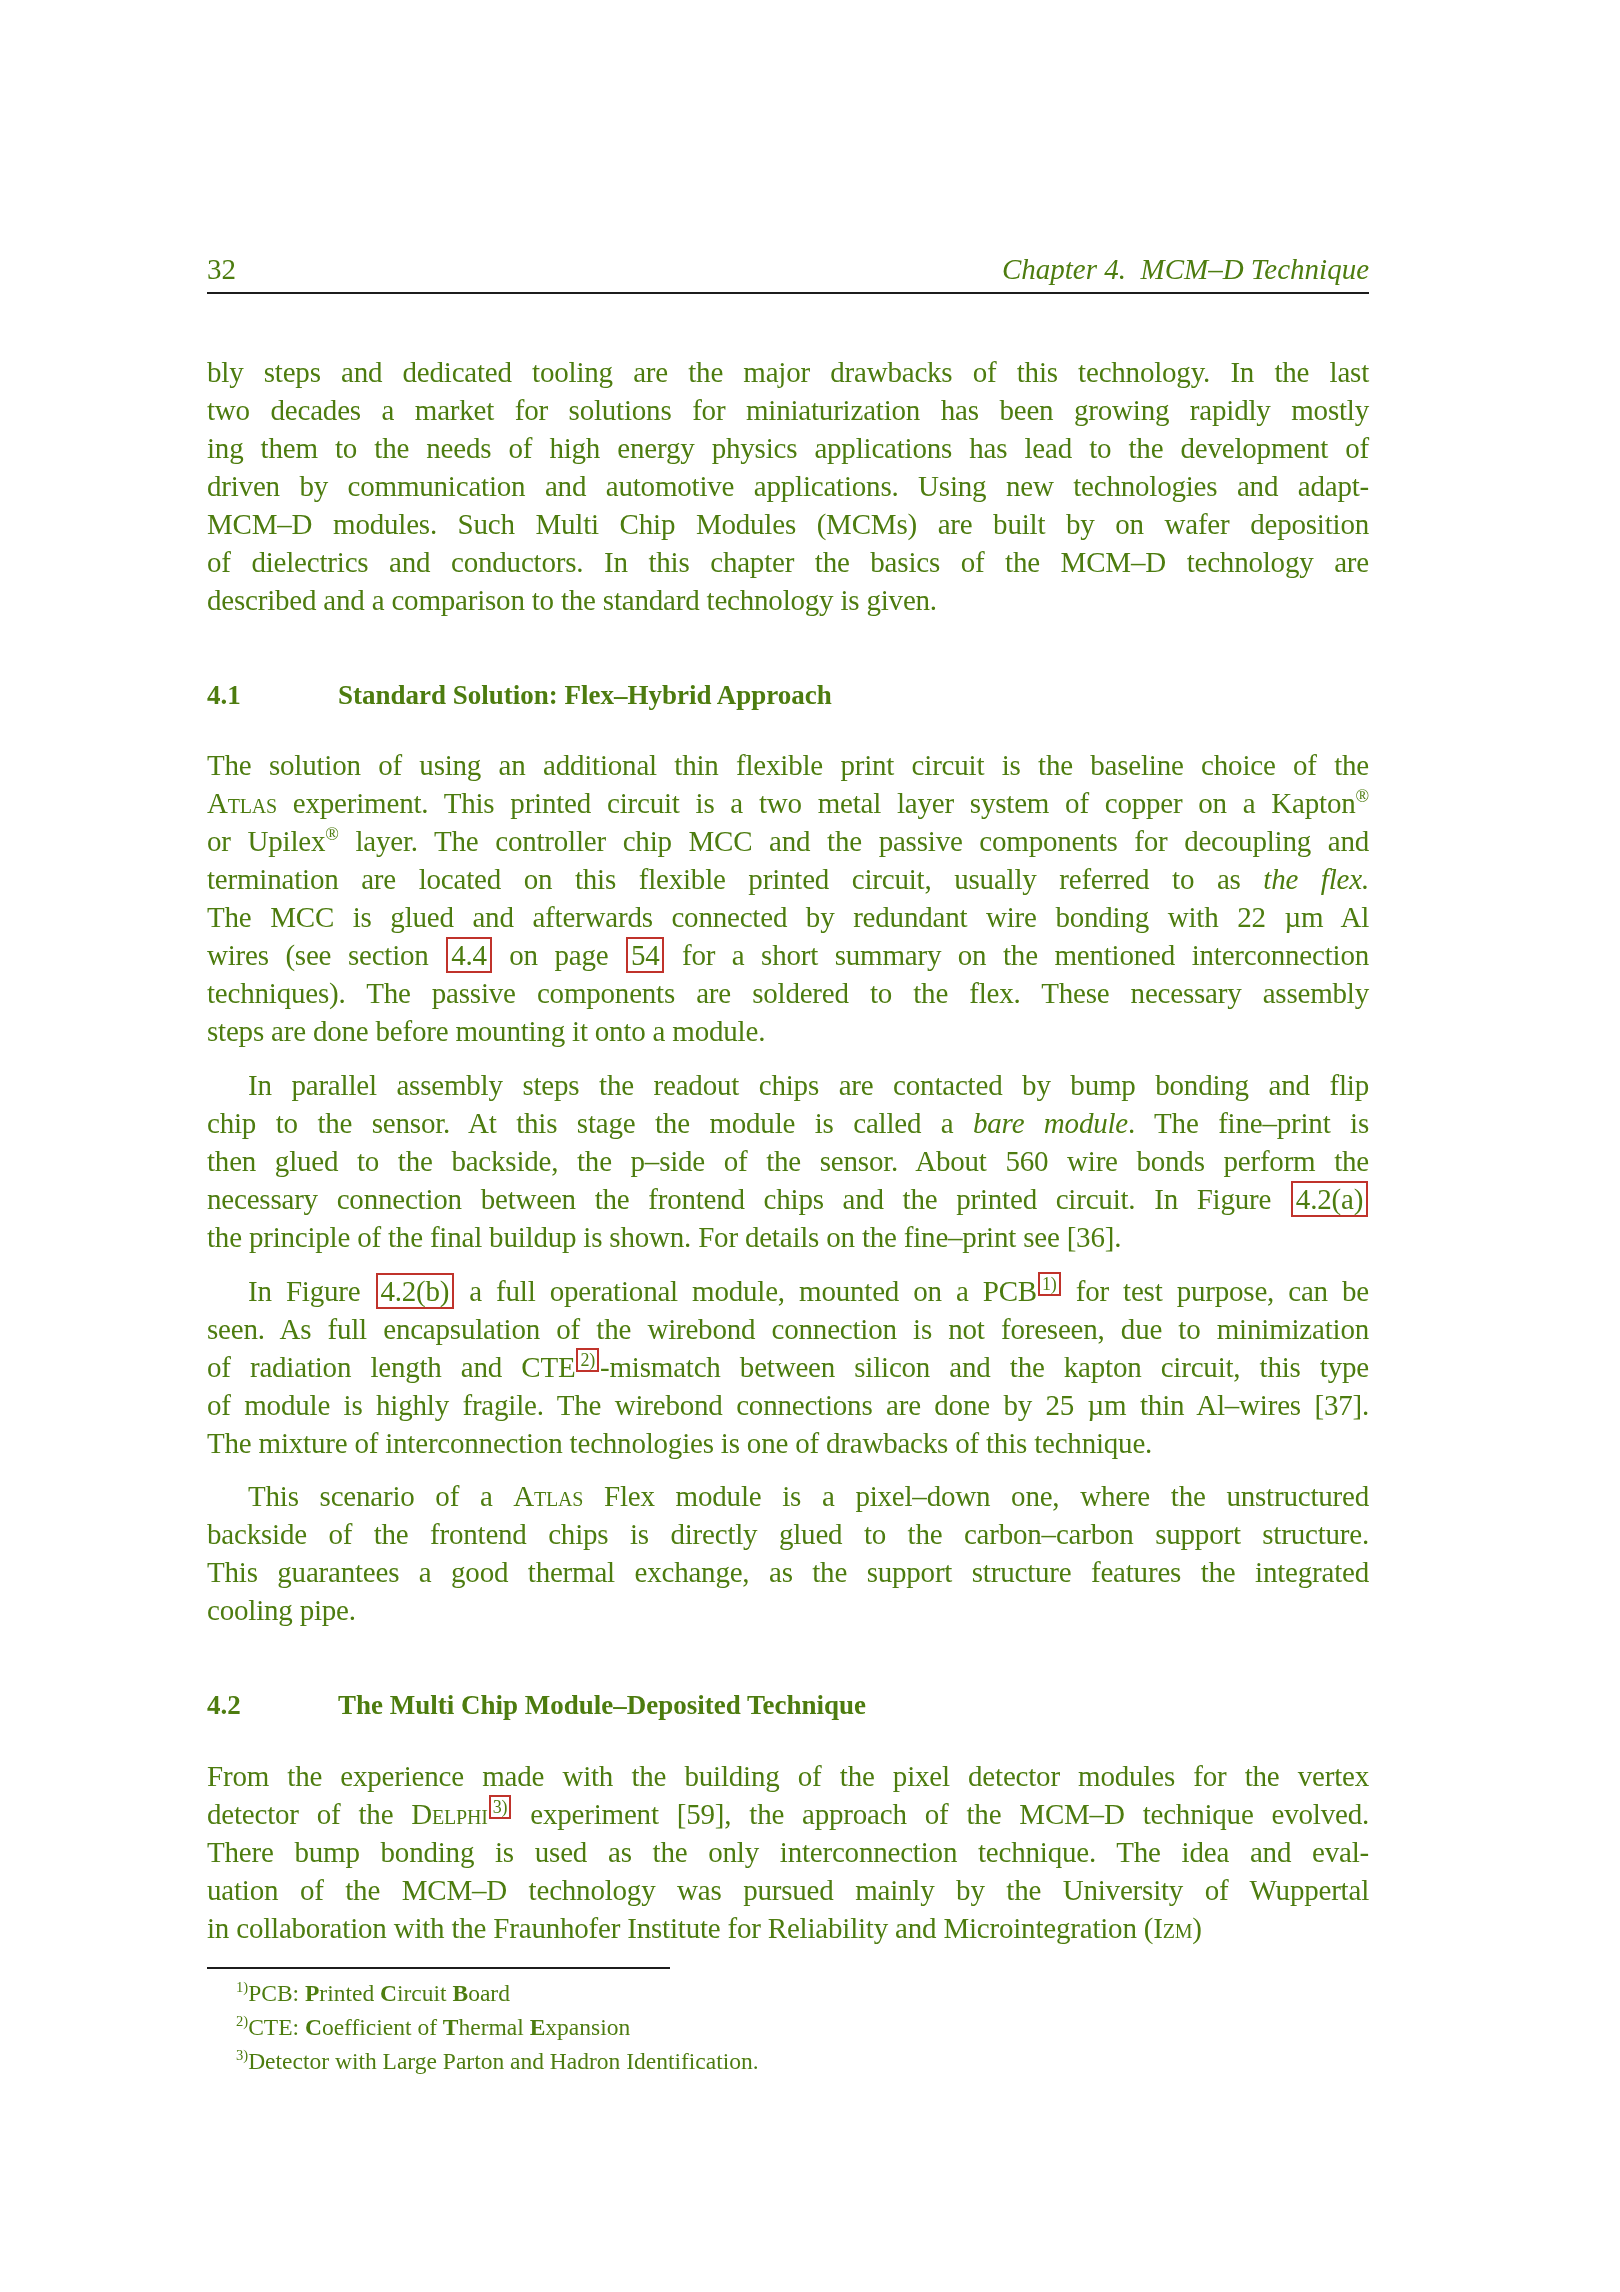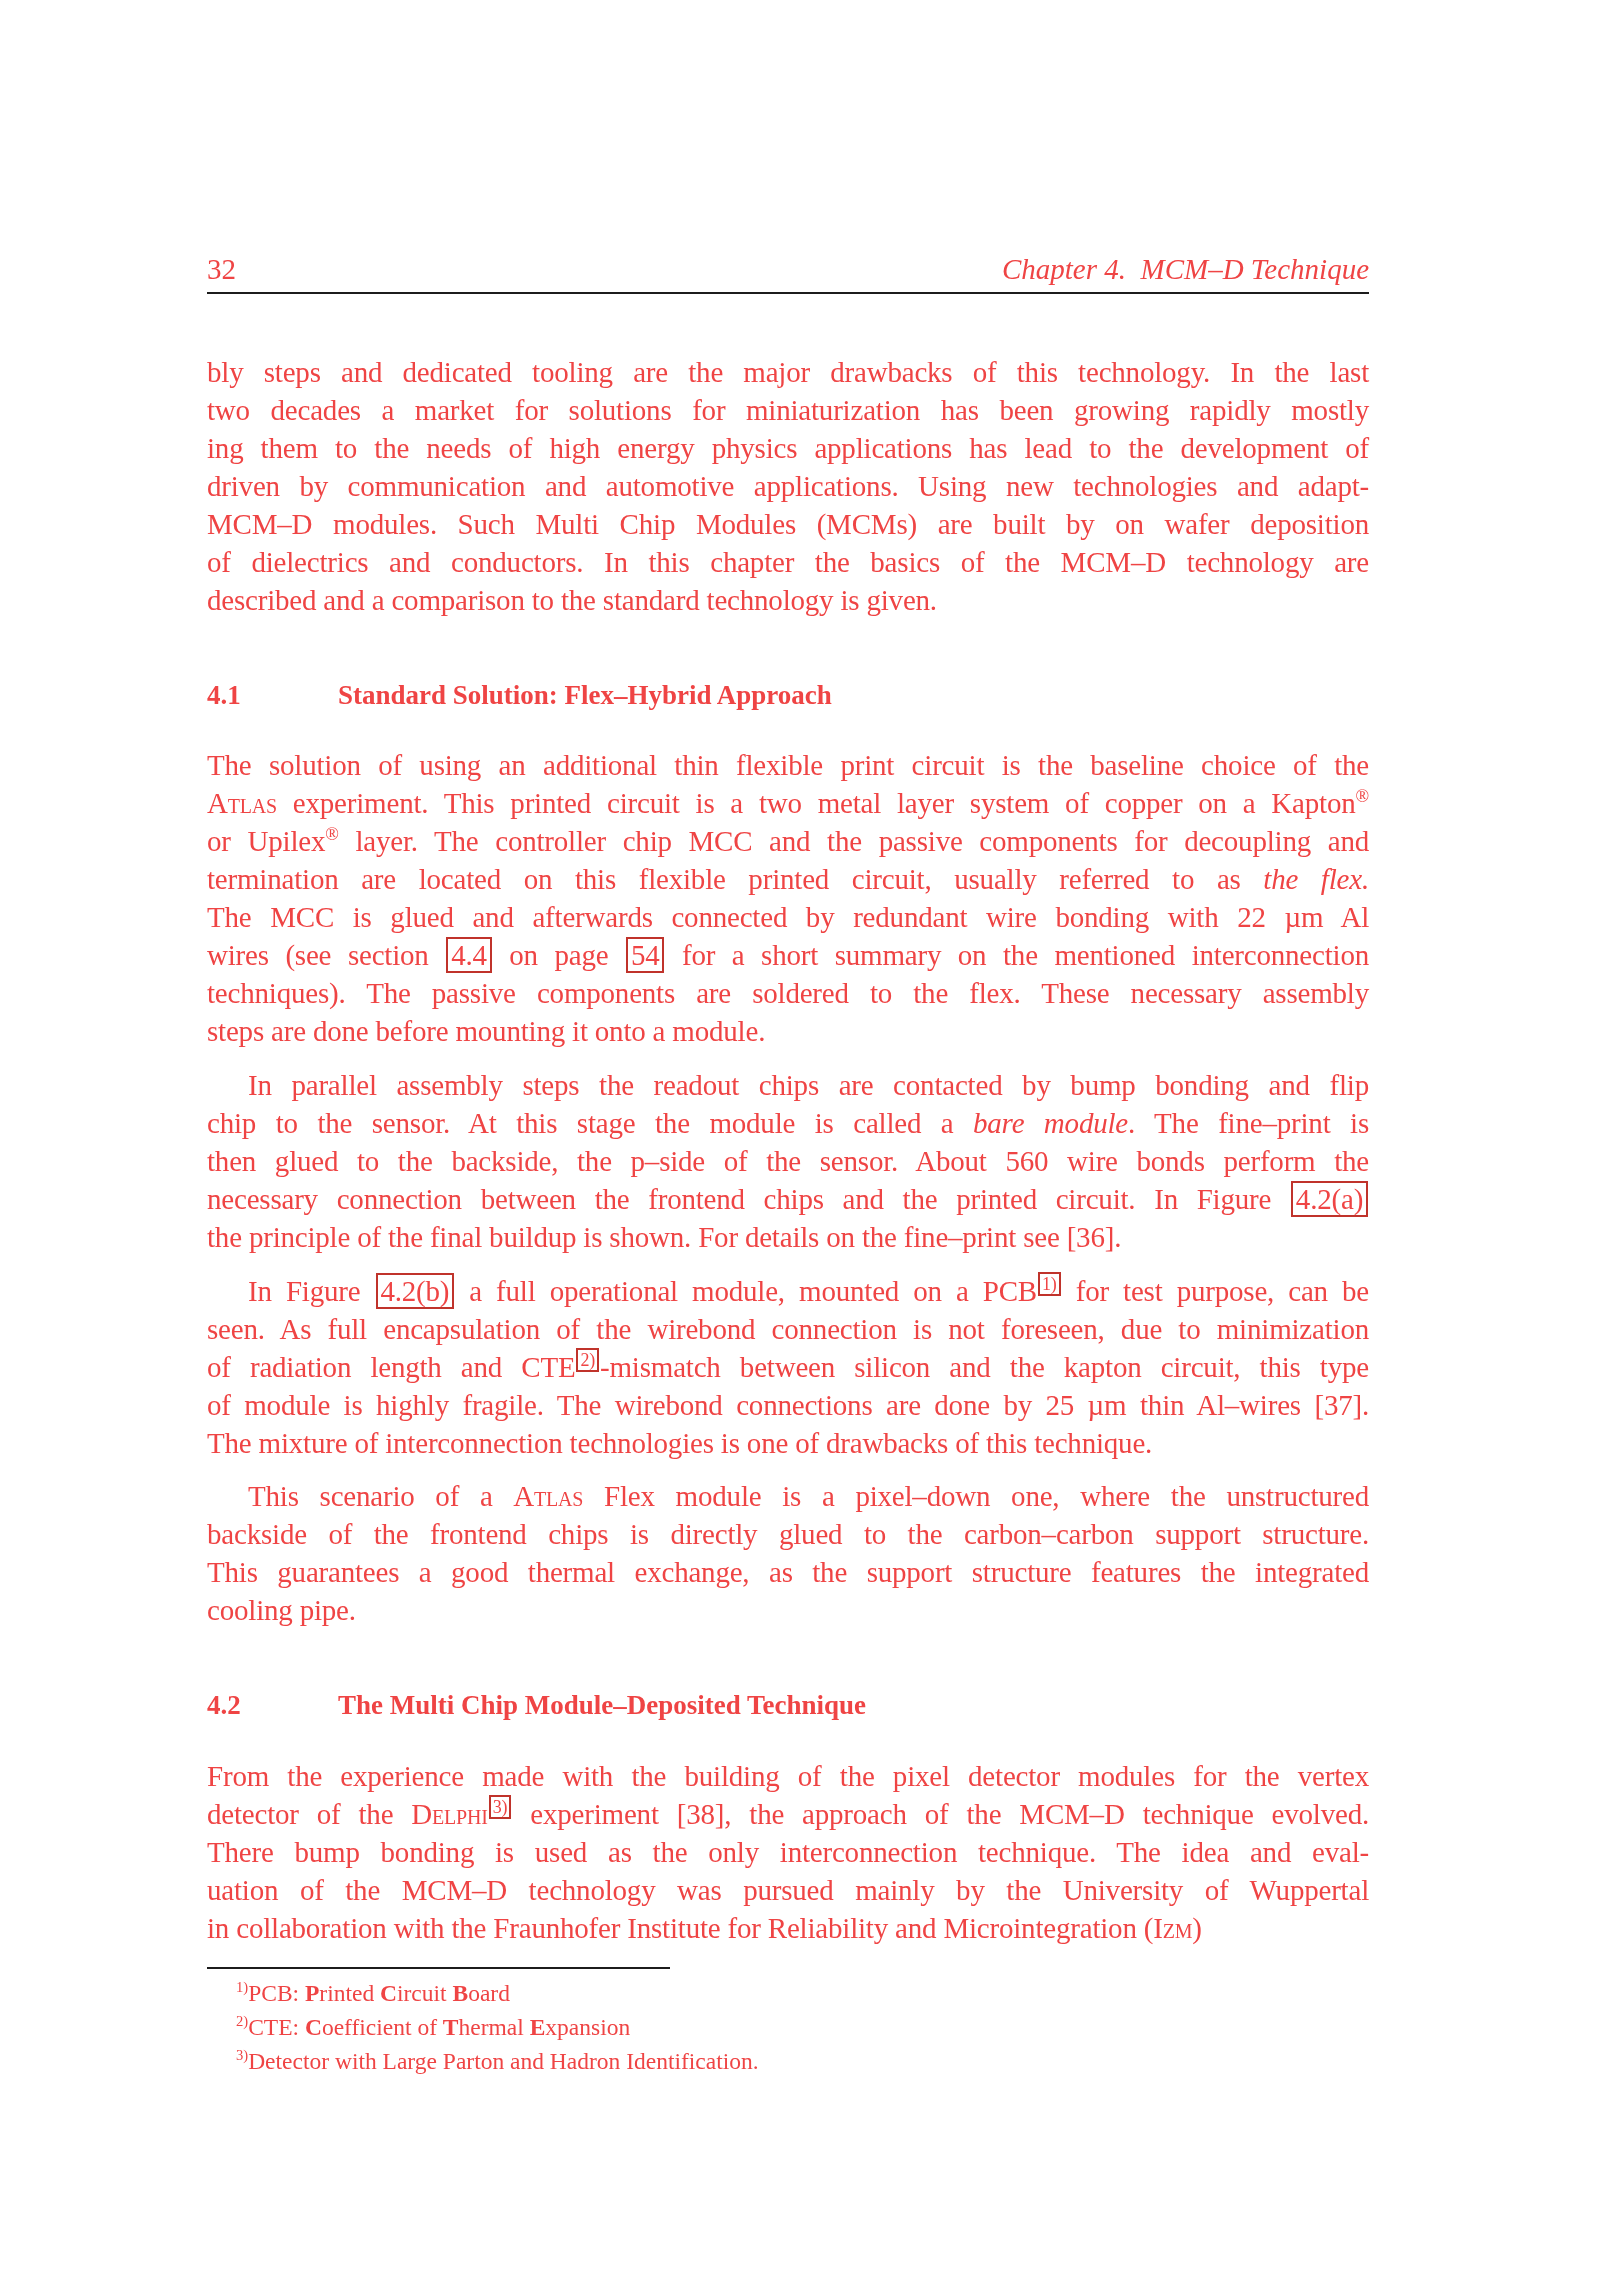--- a/index.html
+++ b/index.html
@@ -2,21 +2,21 @@
 <html style="--linkbox: #c0332b;"><head>
 <meta charset="utf-8">
 <style>
   html,body{margin:0;padding:0;background:#ffffff;}
   .page{
     position:relative;
     width:1620px;height:2293px;
     background:#ffffff;
     overflow:hidden;
     font-family:"Liberation Serif","DejaVu Serif",serif;
-    color:#ef4444;
+    color:#4d7c0f;
   }
   .content{
     position:absolute;
     left:207px;top:253px;
     width:1162px;
   }
   .pagehead{
     display:flex;
     justify-content:space-between;
     align-items:baseline;
@@ -124,21 +124,21 @@
         </div>
         <div class="para">
           <div class="line firstIndent"><span>This scenario of a </span><span class="seg-sc">Atlas</span><span> Flex module is a pixel–down one, where the unstructured</span></div>
           <div class="line"><span>backside of the frontend chips is directly glued to the carbon–carbon support structure.</span></div>
           <div class="line"><span>This guarantees a good thermal exchange, as the support structure features the integrated</span></div>
           <div class="line last"><span>cooling pipe.</span></div>
         </div>
         <div class="heading"><span class="hnum">4.2</span><span>The Multi Chip Module–Deposited Technique</span></div>
         <div class="para">
           <div class="line"><span>From the experience made with the building of the pixel detector modules for the vertex</span></div>
-          <div class="line"><span>detector of the </span><span class="seg-sc">Delphi</span><span class="refbox sup">3)</span><span> experiment [38], the approach of the MCM–D technique evolved.</span></div>
+          <div class="line"><span>detector of the </span><span class="seg-sc">Delphi</span><span class="refbox sup">3)</span><span> experiment [59], the approach of the MCM–D technique evolved.</span></div>
           <div class="line"><span>There bump bonding is used as the only interconnection technique. The idea and eval-</span></div>
           <div class="line"><span>uation of the MCM–D technology was pursued mainly by the University of Wuppertal</span></div>
           <div class="line last"><span>in collaboration with the Fraunhofer Institute for Reliability and Microintegration (</span><span class="seg-sc">Izm</span><span>)</span></div>
         </div>
       </div>
     <hr class="fnrule">
     <div id="footnotes" class="footnotes">
         <div class="fnline"><span class="seg-sup">1)</span><span>PCB: </span><span class="seg-b">P</span><span>rinted </span><span class="seg-b">C</span><span>ircuit </span><span class="seg-b">B</span><span>oard</span></div>
         <div class="fnline"><span class="seg-sup">2)</span><span>CTE: </span><span class="seg-b">C</span><span>oefficient of </span><span class="seg-b">T</span><span>hermal </span><span class="seg-b">E</span><span>xpansion</span></div>
         <div class="fnline"><span class="seg-sup">3)</span><span>Detector with Large Parton and Hadron Identification.</span></div>

